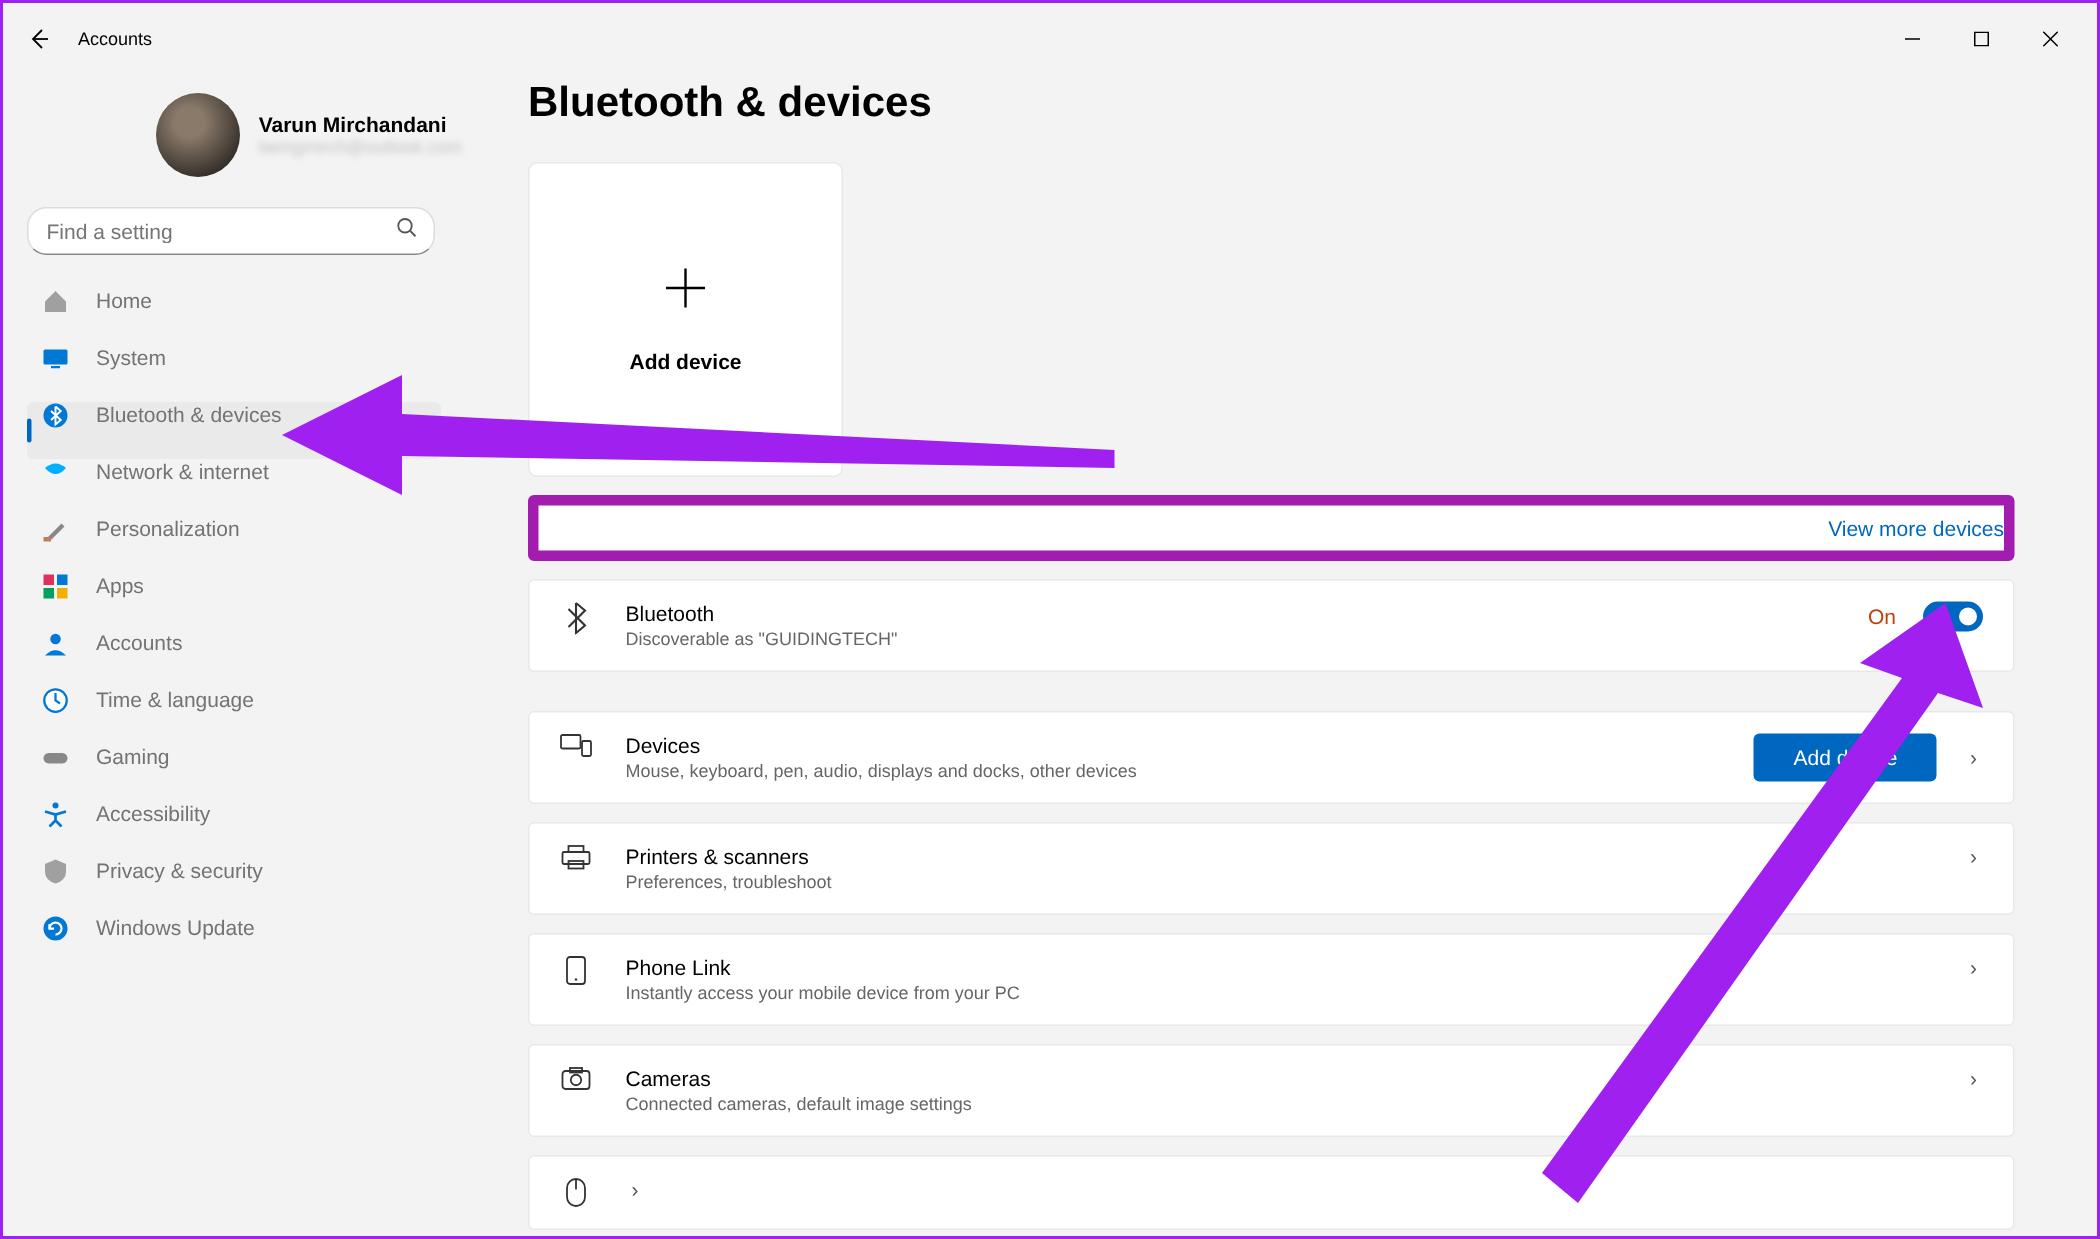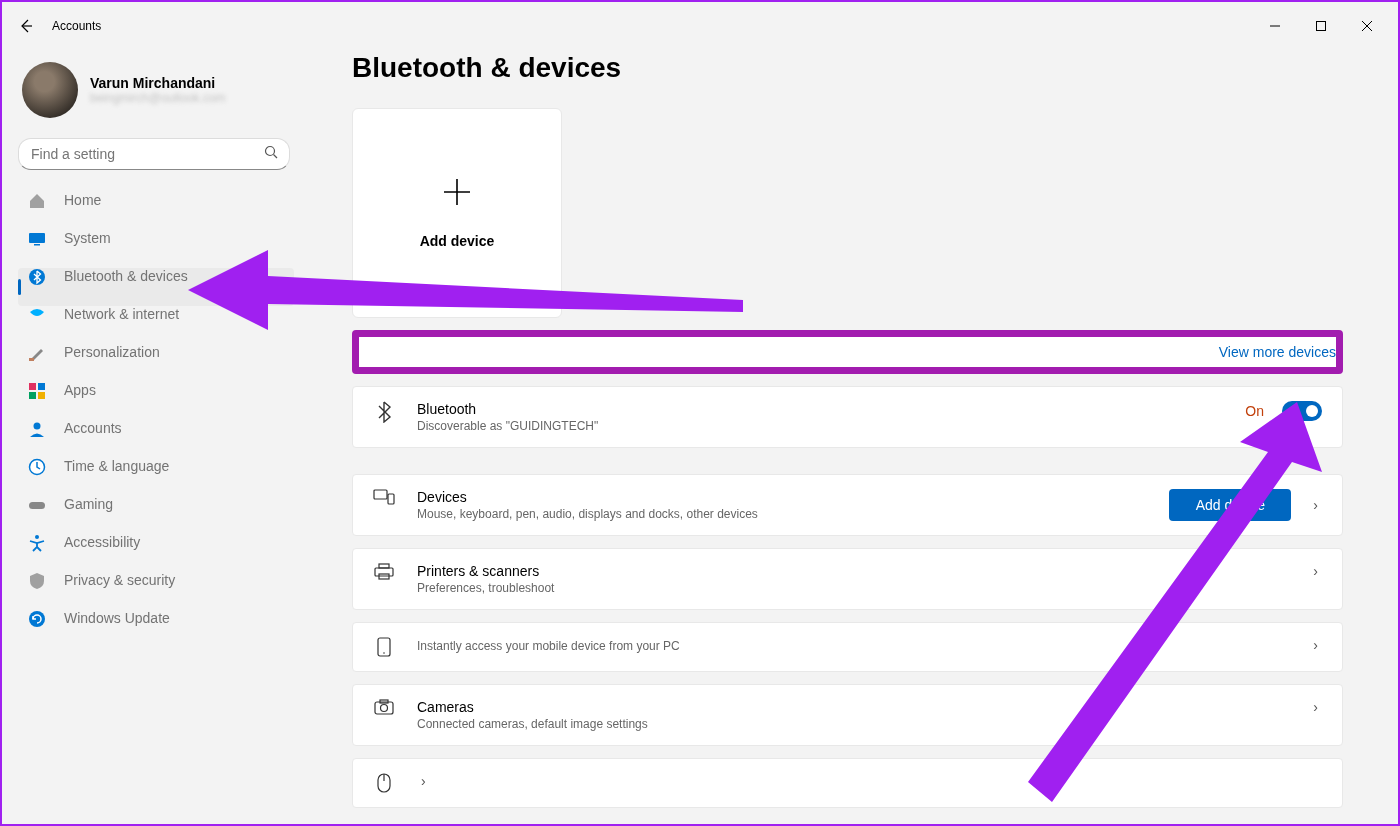--- a/index.html
+++ b/index.html
@@ -9,21 +9,21 @@
 
 .titlebar { height: 48px; display: flex; align-items: center; padding: 0 8px; }
 .back-btn { width: 32px; height: 32px; display: flex; align-items: center; justify-content: center; cursor: pointer; border-radius: 4px; }
 .title-label { font-size: 12px; color: #000; margin-left: 10px; }
 .win-controls { margin-left: auto; display: flex; }
 .win-btn { width: 46px; height: 32px; display: flex; align-items: center; justify-content: center; cursor: pointer; }
 
 .layout { display: flex; height: calc(100% - 48px); }
 
 .sidebar { width: 310px; padding: 4px 0 0 16px; }
-.profile { display: flex; align-items: center; padding: 8px 4px 20px 4px; gap: 12px; }
+.profile { display: flex; align-items: center; padding: 8px 4px 20px 4px; gap: 12px; justify-content: flex-end; }
 .avatar { width: 56px; height: 56px; border-radius: 50%; background: radial-gradient(circle at 40% 35%, #8a7a6a 20%, #352f29 75%); }
 .profile-info .name { font-size: 14px; font-weight: 600; color: #000; }
 .profile-info .email { font-size: 12px; color: #c3c3c3; filter: blur(2px); }
 
 .search-wrap { position: relative; width: 272px; margin-bottom: 22px; }
 .search-input { width: 100%; height: 32px; padding: 0 40px 0 12px; border: 1px solid #dcdcdc; border-bottom: 1px solid #888; border-radius: 13px; background: #fff; font-size: 14px; color: #666; outline: none; }
 .search-icon { position: absolute; right: 12px; top: 50%; transform: translateY(-50%); color: #555; }
 
 .nav-item { display: flex; align-items: flex-start; height: 38px; padding: 0 10px; gap: 18px; border-radius: 4px; cursor: pointer; font-size: 14px; color: #737373; margin-right: 18px; position: relative; }
 .nav-item.active { background: #eaeaea; }
@@ -289,20 +289,21 @@
       </div>
 
       <div class="panel">
         <div class="panel-icon">
           <svg width="14" height="20" viewBox="0 0 14 20">
               <rect x="1" y="1" width="12" height="18" rx="2" fill="none" stroke="#333" stroke-width="1.2"></rect>
               <circle cx="7" cy="16" r="0.8" fill="#333"></circle>
             </svg>
         </div>
         <div class="panel-text">
+          <div class="panel-title">Phone Link</div>
           <div class="panel-sub">Instantly access your mobile device from your PC</div>
         </div>
         <div class="panel-right">
             <span class="chevron">›</span>
           </div>
       </div>
 
       <div class="panel">
         <div class="panel-icon">
           <svg width="20" height="16" viewBox="0 0 20 16">

